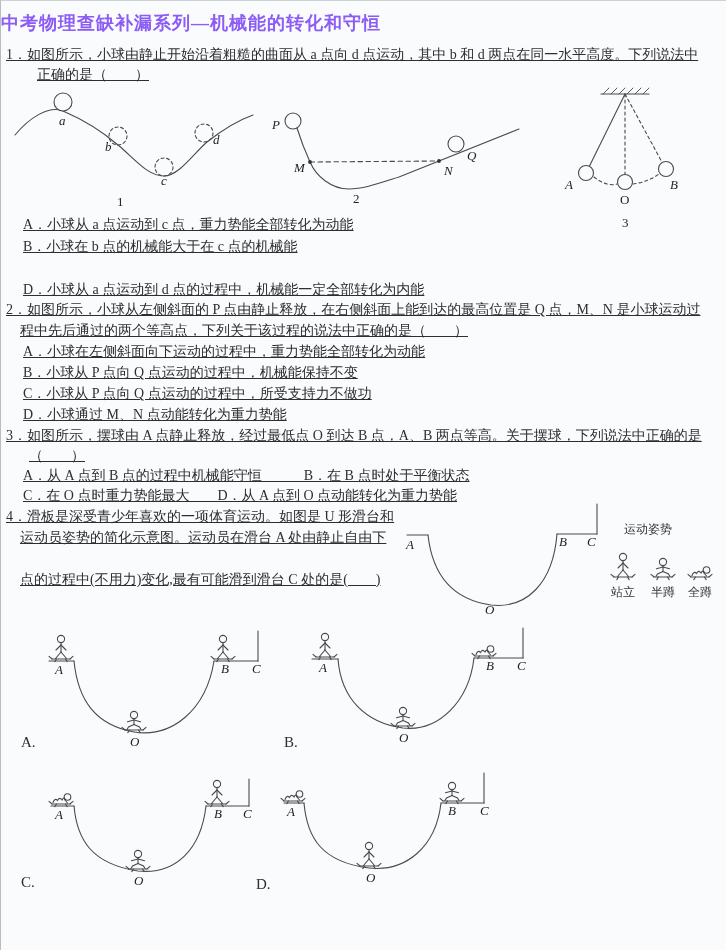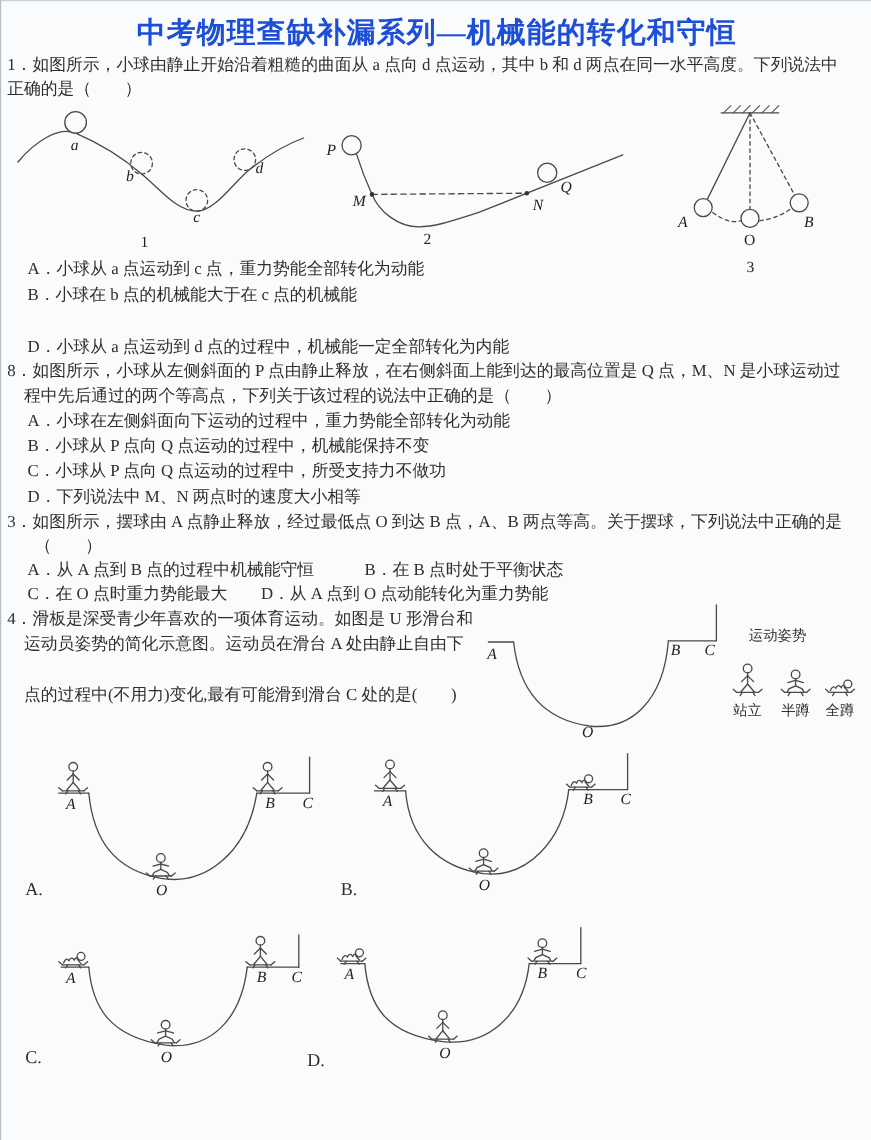--- a/index.html
+++ b/index.html
@@ -1,22 +1,22 @@
 <!DOCTYPE html>
 <html><head>
 <meta charset="utf-8">
 <style>
   html,body{margin:0;padding:0;background:#eef1f3;}
   #page{position:relative;width:726px;height:950px;background:#fafbfd;
         border-left:1px solid #b6bdc3;border-top:1px solid #ccd2d6;
         box-sizing:border-box;overflow:hidden;
         font-family:"Liberation Serif","DejaVu Serif",serif;color:#2e2e2e;}
-  .t{position:absolute;white-space:nowrap;font-size:14px;line-height:16px;height:16px;}
-  #title{position:absolute;top:10px;left:0;width:726px;text-align:center;
-         font-size:24px;font-weight:bold;color:#1d4ed8;letter-spacing:1px;}
+  .t{position:absolute;white-space:nowrap;font-size:14px;line-height:16px;height:16px;text-decoration:underline;}
+  #title{position:absolute;top:10px;left:0;width:726px;
+         font-size:18px;font-weight:bold;color:#8b5cf6;letter-spacing:1px;}
   .optletter{position:absolute;font-size:15px;font-family:"Liberation Serif",serif;white-space:nowrap;}
   svg{position:absolute;overflow:visible;}
   .stroke{stroke:#4a4a4a;fill:none;stroke-width:1.1;stroke-linecap:round;}
   .thin{stroke:#5a5a5a;stroke-width:1;}
   .dashc{stroke-dasharray:3,2.6;}
   .dashl{stroke-dasharray:4.5,3.5;}
   .dashp{stroke-dasharray:3,3;}
   .ball{fill:#fafbfd;}
   .dot{fill:#333;stroke:none;}
   text{stroke:none;}
@@ -61,21 +61,21 @@
         <path d="M -8 -1.5 Q -6 -6.5 -3.5 -3.5 Q -1.5 -7.5 1 -4 Q 2.5 -7.5 4.5 -4.5"></path>
         <line x1="3.5" y1="-4.5" x2="6.5" y2="-1"></line>
         <circle cx="6.5" cy="-7" r="3.3"></circle>
       </g>
     </defs>
   </svg>
 
   <div id="title">中考物理查缺补漏系列—机械能的转化和守恒</div>
 
   <div class="t" style="left:5px;top:46px">1．如图所示，小球由静止开始沿着粗糙的曲面从 a 点向 d 点运动，其中 b 和 d 两点在同一水平高度。下列说法中</div>
-  <div class="t" style="left:5px;top:66px">正确的是（　　）</div>
+  <div class="t" style="left:36px;top:66px">正确的是（　　）</div>
   <div class="t" style="left:22px;top:216px">A．小球从 a 点运动到 c 点，重力势能全部转化为动能</div>
   <div class="t" style="left:22px;top:238px">B．小球在 b 点的机械能大于在 c 点的机械能</div>
   <div class="t" style="left:22px;top:281px">D．小球从 a 点运动到 d 点的过程中，机械能一定全部转化为内能</div>
 
   <svg style="left:8px;top:92px" width="260" height="122">
     <g class="stroke">
       <path d="M 6 42 C 20 25, 40 12, 54 18 C 75 27, 95 40, 109 52 C 124 64, 138 83, 155 83 C 170 83, 185 60, 198 49 C 212 38, 230 27, 244 22"></path>
       <circle class="ball" cx="54" cy="9" r="9"></circle>
       <circle class="dashc" cx="109" cy="43" r="9"></circle>
       <circle class="dashc" cx="155" cy="74" r="9"></circle>
@@ -123,26 +123,26 @@
       <circle class="ball" cx="115" cy="84" r="7.5"></circle>
       <path class="dashp" d="M 43 92 Q 56 102 66 99"></path>
       <path class="dashp" d="M 82 99 Q 97 97 108 89"></path>
     </g>
     <text class="lbl" x="14" y="104">A</text>
     <text class="lbl" x="119" y="104">B</text>
     <text class="cap" x="69" y="119">O</text>
     <text class="cap" x="71" y="142">3</text>
   </svg>
 
-  <div class="t" style="left:5px;top:301px">8．如图所示，小球从左侧斜面的 P 点由静止释放，在右侧斜面上能到达的最高位置是 Q 点，M、N 是小球运动过</div>
+  <div class="t" style="left:5px;top:301px">2．如图所示，小球从左侧斜面的 P 点由静止释放，在右侧斜面上能到达的最高位置是 Q 点，M、N 是小球运动过</div>
   <div class="t" style="left:19px;top:322px">程中先后通过的两个等高点，下列关于该过程的说法中正确的是（　　）</div>
   <div class="t" style="left:22px;top:343px">A．小球在左侧斜面向下运动的过程中，重力势能全部转化为动能</div>
   <div class="t" style="left:22px;top:364px">B．小球从 P 点向 Q 点运动的过程中，机械能保持不变</div>
   <div class="t" style="left:22px;top:385px">C．小球从 P 点向 Q 点运动的过程中，所受支持力不做功</div>
-  <div class="t" style="left:22px;top:406px">D．下列说法中 M、N 两点时的速度大小相等</div>
+  <div class="t" style="left:22px;top:406px">D．小球通过 M、N 点动能转化为重力势能</div>
 
   <div class="t" style="left:5px;top:427px">3．如图所示，摆球由 A 点静止释放，经过最低点 O 到达 B 点，A、B 两点等高。关于摆球，下列说法中正确的是</div>
   <div class="t" style="left:28px;top:447px">（　　）</div>
   <div class="t" style="left:22px;top:467px">A．从 A 点到 B 点的过程中机械能守恒　　　B．在 B 点时处于平衡状态</div>
   <div class="t" style="left:22px;top:487px">C．在 O 点时重力势能最大　　D．从 A 点到 O 点动能转化为重力势能</div>
 
   <div class="t" style="left:5px;top:508px">4．滑板是深受青少年喜欢的一项体育运动。如图是 U 形滑台和</div>
   <div class="t" style="left:19px;top:529px">运动员姿势的简化示意图。运动员在滑台 A 处由静止自由下</div>
   <div class="t" style="left:19px;top:571px">点的过程中(不用力)变化,最有可能滑到滑台 C 处的是(　　)</div>
 

